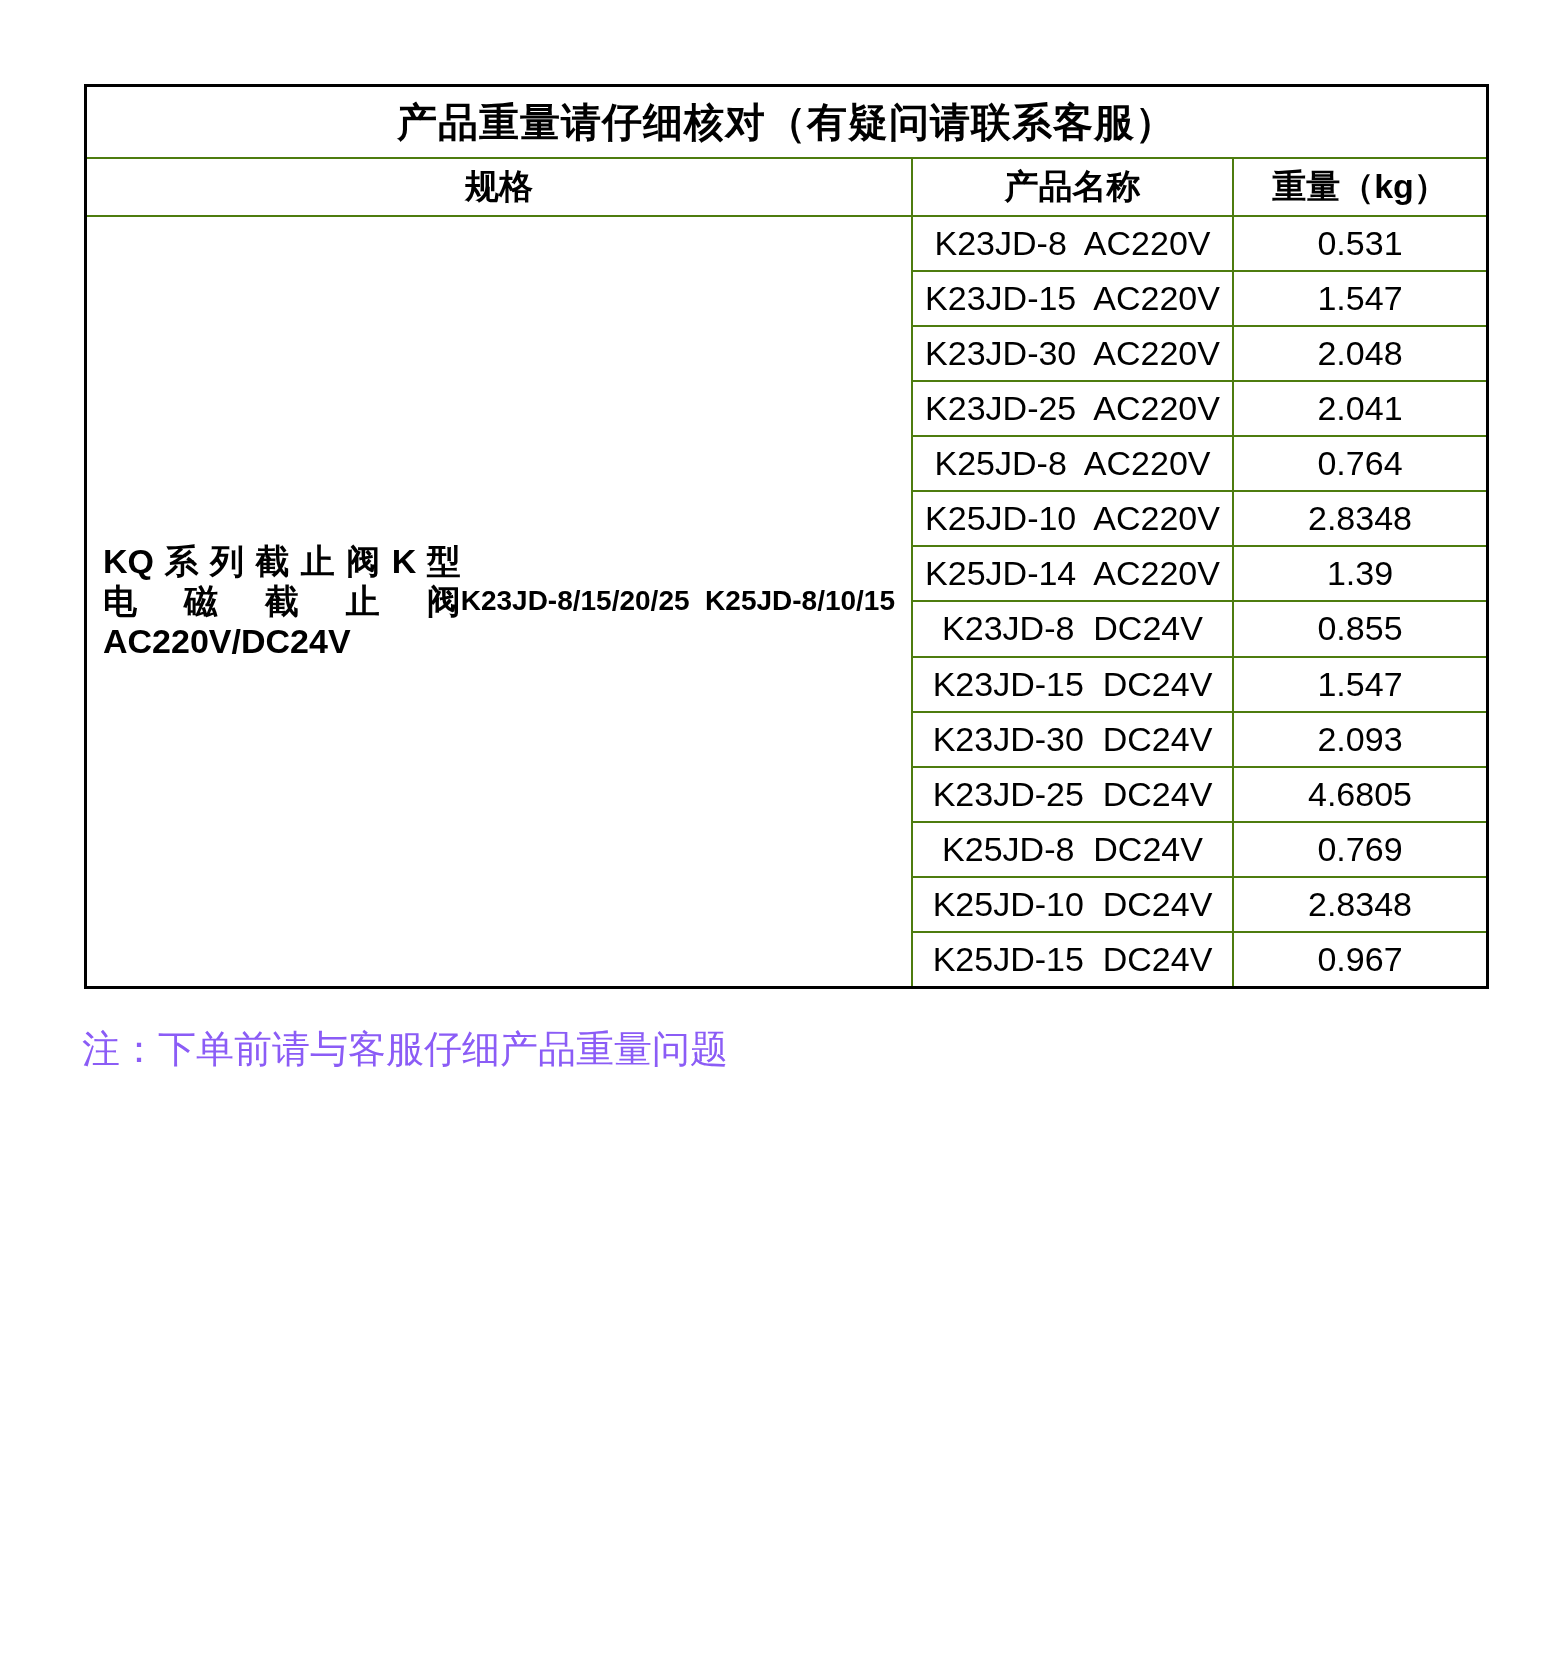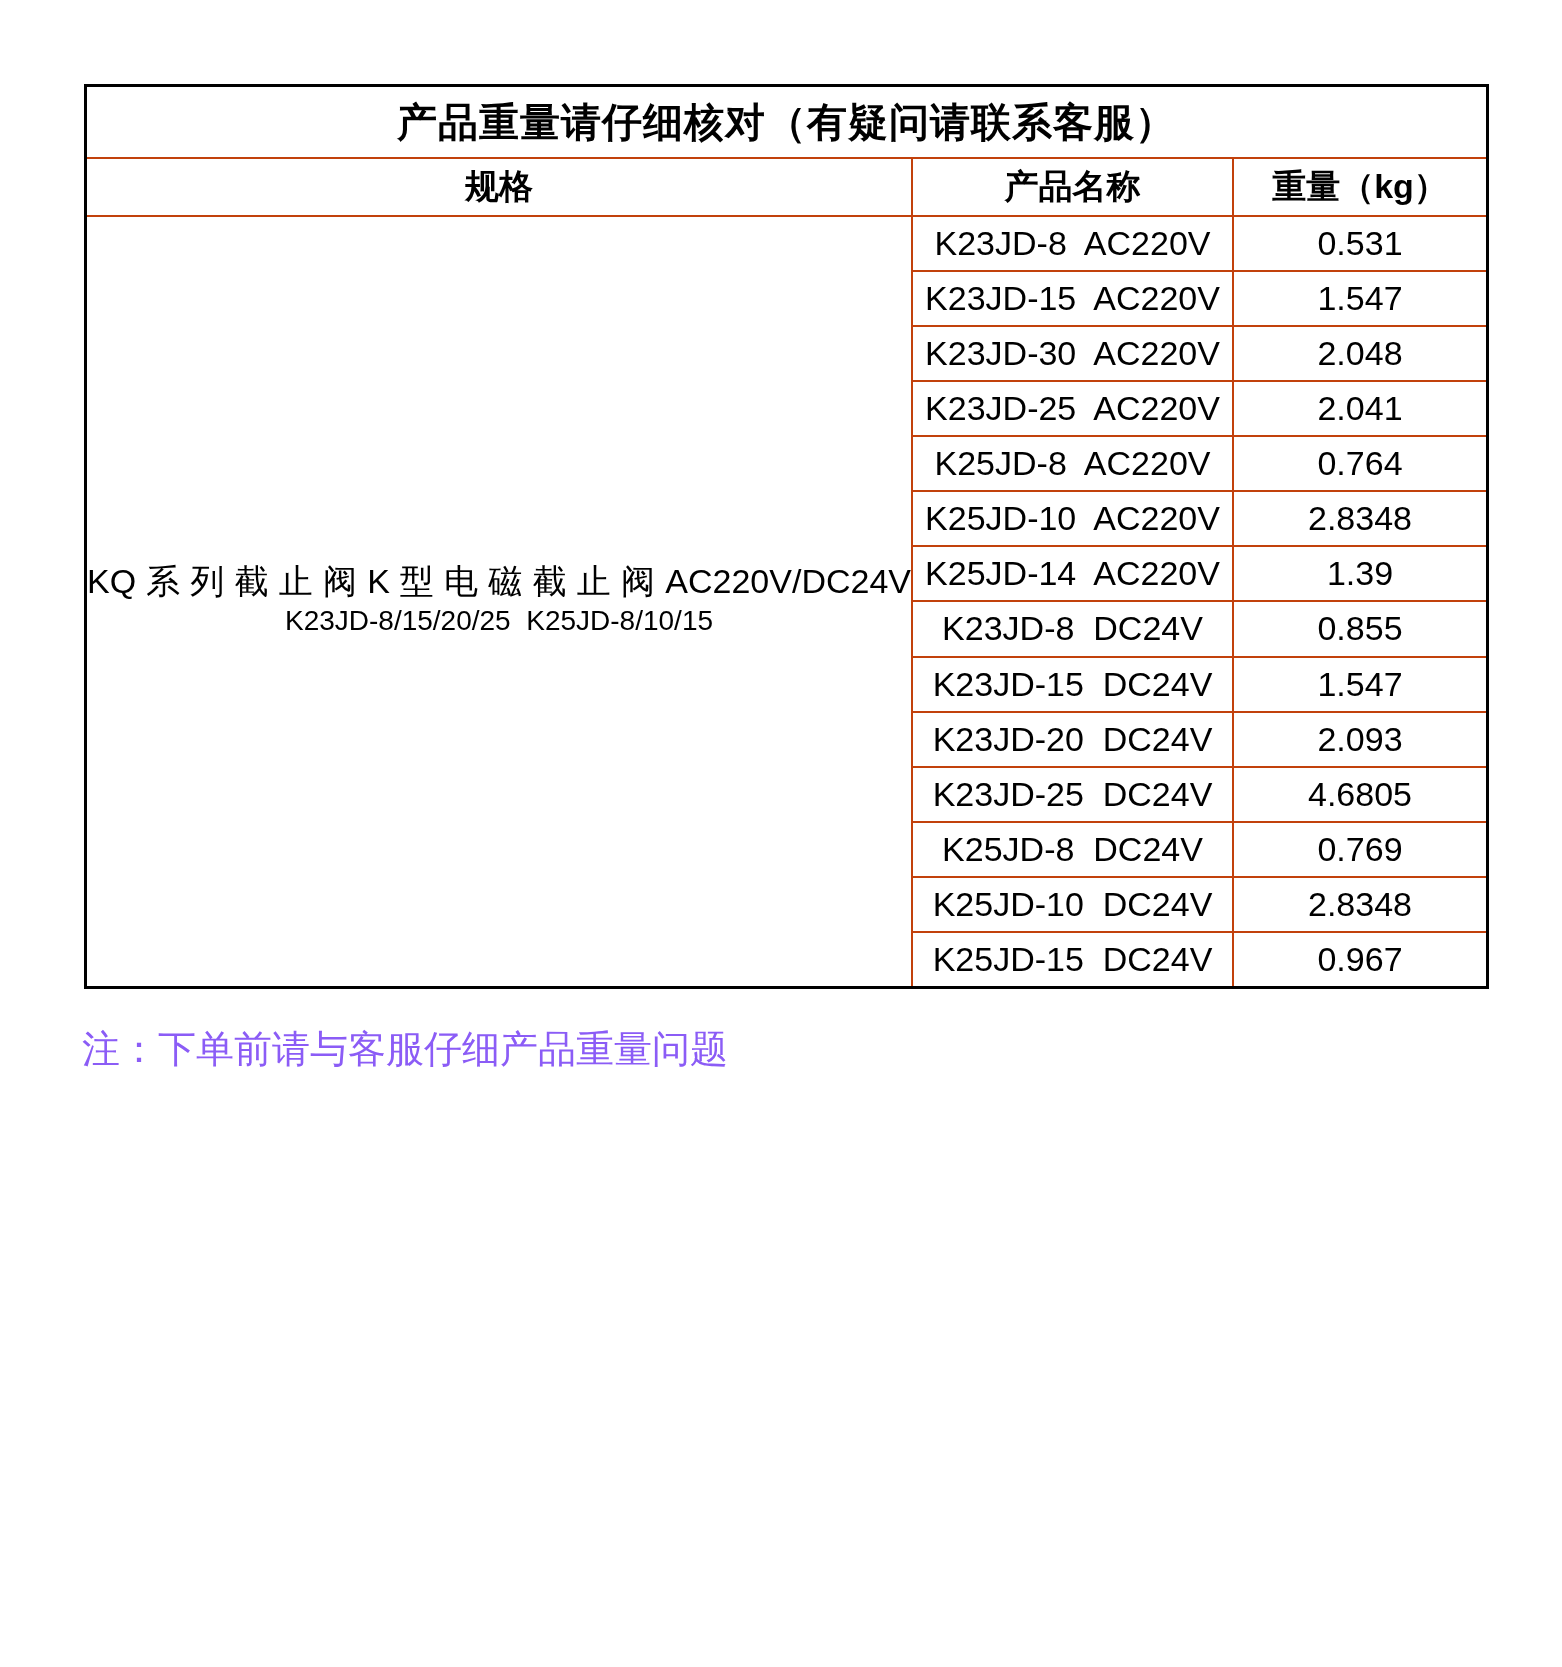--- a/index.html
+++ b/index.html
@@ -9,38 +9,38 @@
     color: #000000;
   }
 
   
   .weight-table {
     position: absolute; left: 84px; top: 84px;
     display: grid;
     grid-template-columns: 824px 319px 252px;
     grid-template-rows: 70px 56px repeat(14, 53.07px);
     gap: 2px;
-    background: #c2410c;
+    background: #4d7c0f;
     border: 3px solid #000000;
   }
   .cell {
     background: #ffffff;
     display: flex; align-items: center; justify-content: center;
     overflow: hidden;
   }
   .title-cell {
     grid-column: 1 / -1; grid-row: 1;
     font-size: 40px; font-weight: bold; letter-spacing: 1px;
   }
   .header-cell { font-size: 34px; font-weight: bold; }
   .data-cell  { font-size: 34px; white-space: pre; }
   .product-cell {
     grid-column: 1; grid-row: 3 / span 14;
-    flex-direction: column; justify-content: center;
-    padding: 0 0; box-sizing: border-box;
+    flex-direction: row; justify-content: center;
+    padding: 0 16px; box-sizing: border-box; font-weight: bold;
   }
   .product-line1 {
     width: 100%; font-size: 34px; line-height: 40px;
     text-align: justify; text-align-last: justify;
   }
   .product-line2 {
     width: 100%; font-size: 28px; line-height: 40px;
     text-align: center; white-space: pre;
   }
   .note {
@@ -84,21 +84,21 @@
 
   <div class="cell data-cell">K25JD-14  AC220V</div>
   <div class="cell data-cell">1.39</div>
 
   <div class="cell data-cell">K23JD-8  DC24V</div>
   <div class="cell data-cell">0.855</div>
 
   <div class="cell data-cell">K23JD-15  DC24V</div>
   <div class="cell data-cell">1.547</div>
 
-  <div class="cell data-cell">K23JD-20  DC24V</div>
+  <div class="cell data-cell">K23JD-30  DC24V</div>
   <div class="cell data-cell">2.093</div>
 
   <div class="cell data-cell">K23JD-25  DC24V</div>
   <div class="cell data-cell">4.6805</div>
 
   <div class="cell data-cell">K25JD-8  DC24V</div>
   <div class="cell data-cell">0.769</div>
 
   <div class="cell data-cell">K25JD-10  DC24V</div>
   <div class="cell data-cell">2.8348</div>

